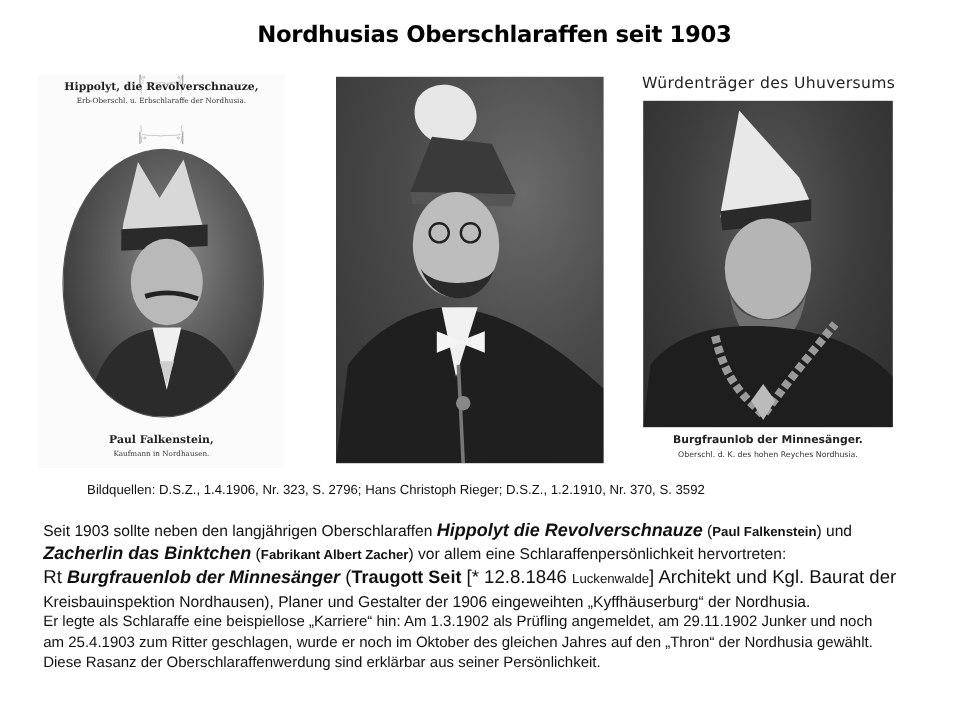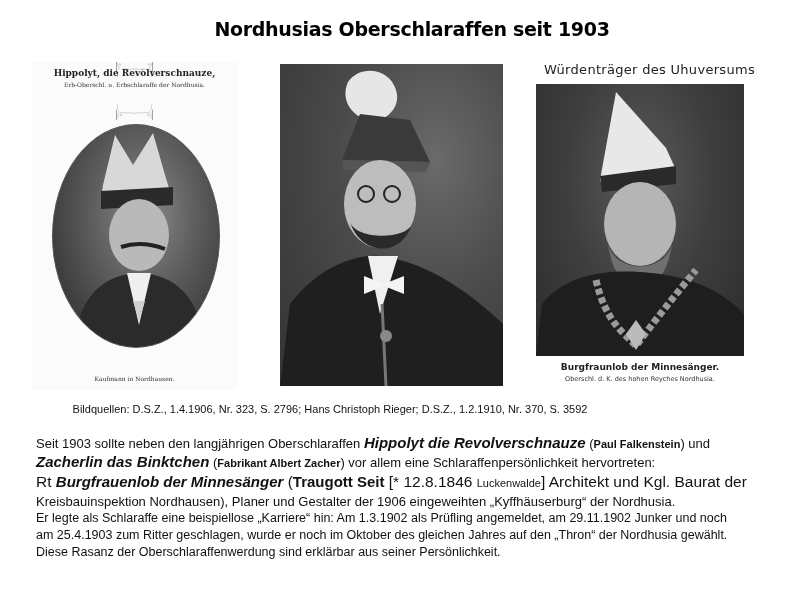--- a/index.html
+++ b/index.html
@@ -21,21 +21,21 @@
   .card-left .foot1 { position: absolute; left: 0; width: 205px; top: 300px; text-align: center;
        font-family: "DejaVu Serif", serif; font-size: 9px; font-weight: bold; color: #222; }
   .card-left .foot2 { position: absolute; left: 0; width: 205px; top: 313px; text-align: center;
        font-family: "DejaVu Serif", serif; font-size: 6px; color: #333; }
 
   
   .photo-mid { position: absolute; left: 280px; top: 64px; width: 223px; height: 322px;
        background: radial-gradient(ellipse at 70% 30%, #6a6a6a 0%, #4a4a4a 45%, #333 100%); overflow: hidden; }
 
   
-  .card-right-title { position: absolute; left: 535px; top: 62px; width: 220px; text-align: right;
+  .card-right-title { position: absolute; left: 535px; top: 62px; width: 220px; text-align: left;
        font-family: "DejaVu Sans", sans-serif; font-size: 13px; color: #222; letter-spacing: 0.3px; }
   .photo-right { position: absolute; left: 536px; top: 84px; width: 208px; height: 272px;
        background: radial-gradient(ellipse at 50% 35%, #5a5a5a 0%, #3e3e3e 50%, #2c2c2c 100%); overflow: hidden; }
   .card-right-cap1 { position: absolute; left: 535px; top: 362px; width: 210px; text-align: center;
        font-family: "DejaVu Sans", sans-serif; font-size: 9px; font-weight: bold; color: #222; }
   .card-right-cap2 { position: absolute; left: 535px; top: 375px; width: 210px; text-align: center;
        font-family: "DejaVu Sans", sans-serif; font-size: 6.5px; color: #333; }
 
   .sources { position: absolute; left: 0; width: 660px; top: 403px; text-align: center; font-size: 11px; color: #111; }
 
@@ -86,20 +86,21 @@
     <svg viewBox="0 0 166 222" width="166" height="222">
       <path d="M50 60 L62 10 L80 40 L100 8 L112 50 L118 70 L48 74 Z" fill="#d8d8d8"></path>
       <path d="M48 66 L120 62 L120 80 L48 84 Z" fill="#2a2a2a"></path>
       <ellipse cx="86" cy="110" rx="30" ry="36" fill="#b9b9b9"></ellipse>
       <path d="M68 122 C80 118, 96 118, 112 124" stroke="#222" stroke-width="4" fill="none"></path>
       <path d="M20 222 C26 170, 50 150, 86 148 C122 150, 146 170, 152 222 Z" fill="#2b2b2b"></path>
       <path d="M74 148 L86 200 L98 148 Z" fill="#efefef"></path>
       <path d="M80 176 L92 176 L86 196 Z" fill="#cfcfcf"></path>
     </svg>
   </div>
+  <div class="foot1">Paul Falkenstein,</div>
   <div class="foot2">Kaufmann in Nordhausen.</div>
 </div>
 
 <div class="photo-mid">
   <svg viewBox="0 0 223 322" width="223" height="322">
     <path d="M68 18 C80 0, 110 4, 116 26 C122 44, 104 60, 88 56 C72 52, 60 36, 68 18 Z" fill="#e6e6e6"></path>
     <path d="M62 96 L80 50 L130 56 L150 98 Z" fill="#3a3a3a"></path>
     <path d="M62 96 L150 98 L146 108 L64 106 Z" fill="#555"></path>
     <ellipse cx="100" cy="140" rx="36" ry="44" fill="#bdbdbd"></ellipse>
     <circle cx="86" cy="130" r="8" fill="none" stroke="#222" stroke-width="2"></circle>

